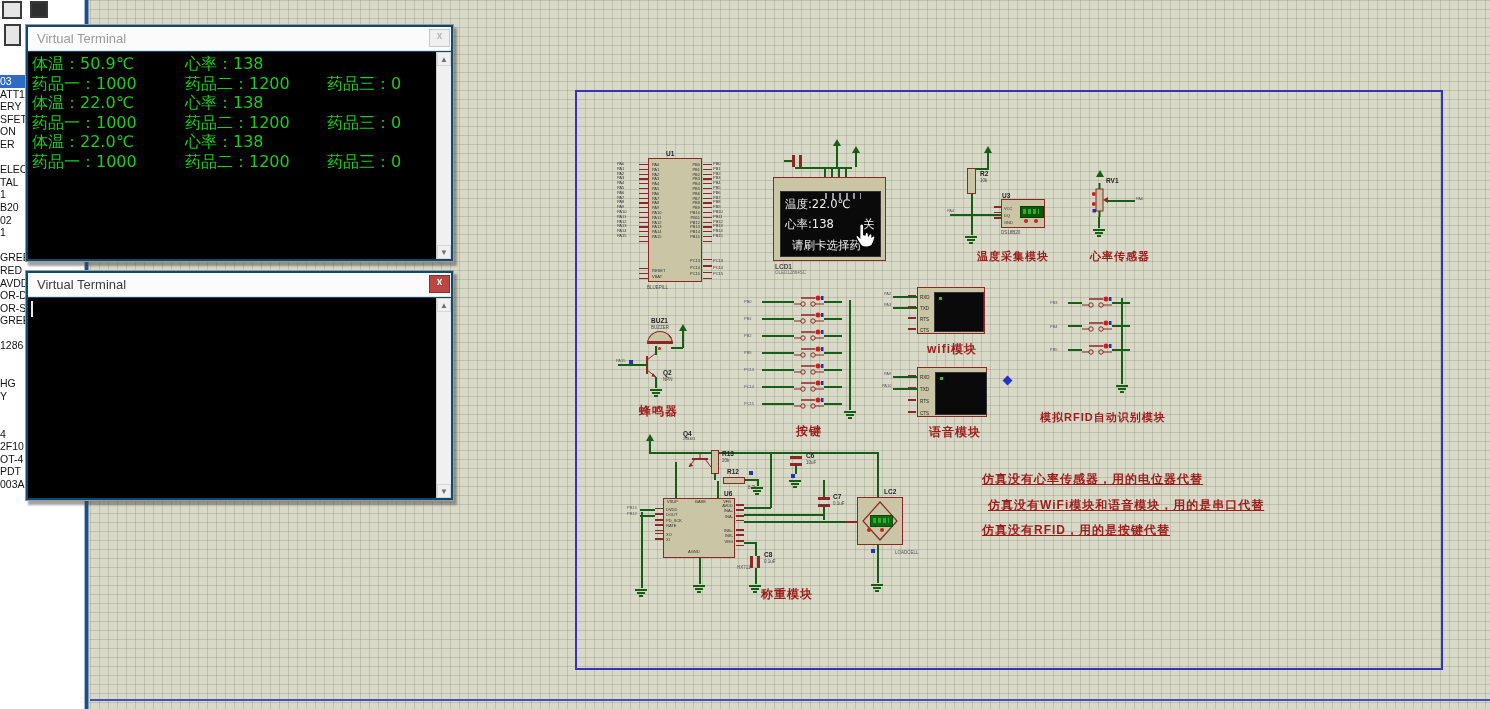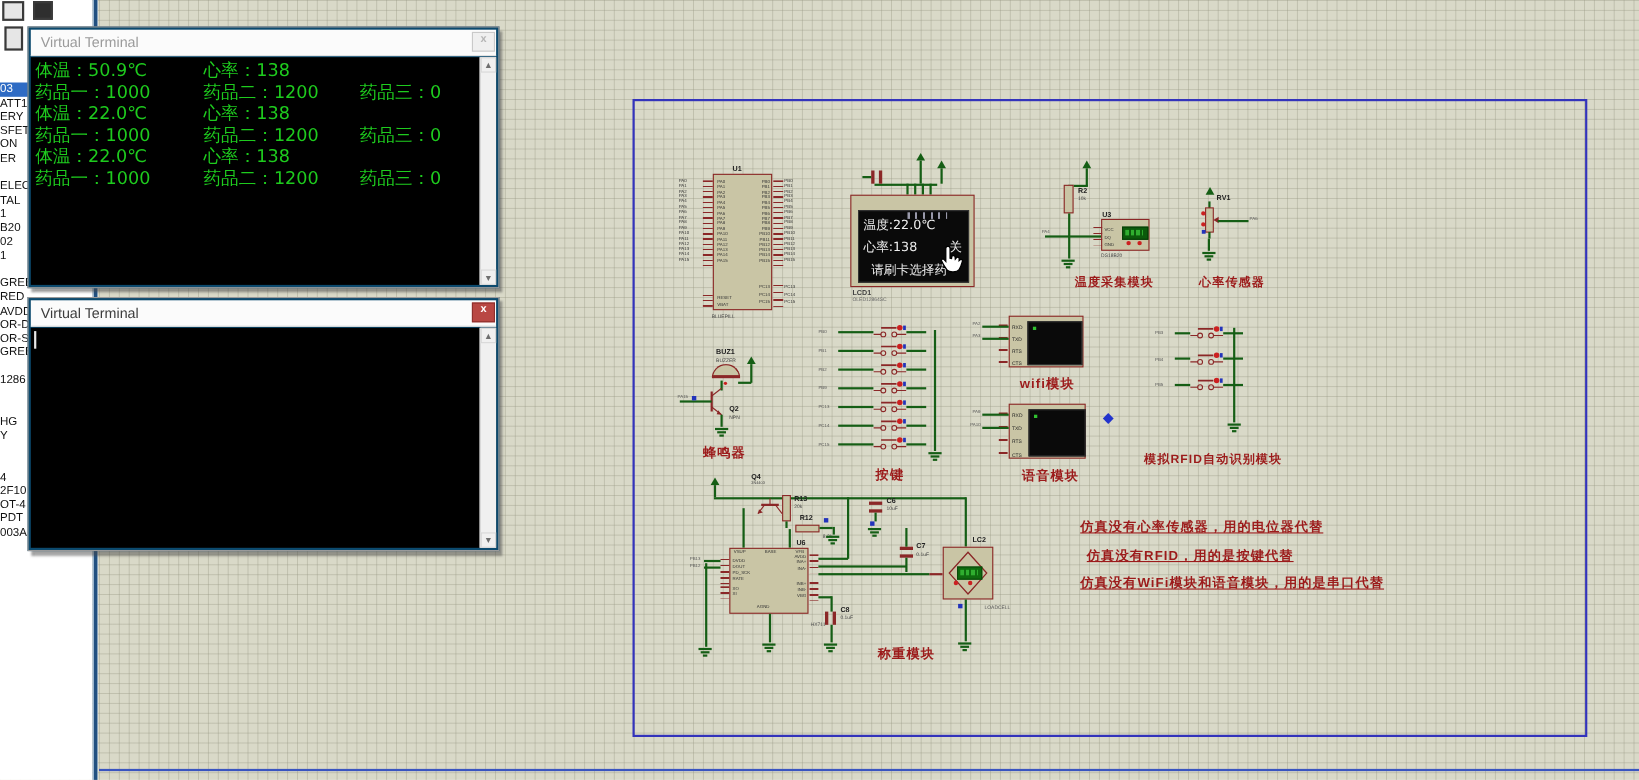--- a/index.html
+++ b/index.html
@@ -583,27 +583,27 @@
       <div class="abs" style="left:12px;top:17px;width:21px;height:10px;background:#0e6b0e;border:1px solid #0a4a0a;">
         <div class="dispmarks" style="position:absolute;left:2px;top:2px;width:16px;height:5px;"></div>
       </div>
       <div class="reddot" style="left:9px;top:30px;"></div>
       <div class="reddot" style="left:22px;top:30px;"></div>
     </div>
     <div class="w wv" style="left:877px;top:545px;height:38px;"></div>
     <div class="bluesq" style="left:871px;top:549px;"></div>
     <div class="gnd" style="left:871px;top:584px;"></div>
     <div class="val" style="left:895px;top:550px;color:#555;">LOADCELL</div>
-    <div class="modlbl" style="left:798px;top:586px;">称重模块</div>
+    <div class="modlbl" style="left:761px;top:586px;">称重模块</div>
 
     <div class="notes">
 
     <div class="note">仿真没有心率传感器，用的电位器代替</div>
+        <div class="note">仿真没有WiFi模块和语音模块，用的是串口代替</div>
         <div class="note">仿真没有RFID，用的是按键代替</div>
-        <div class="note">仿真没有WiFi模块和语音模块，用的是串口代替</div>
       </div>
 
     <div class="bottom-line"></div>
 
     <svg class="abs" style="left:852px;top:221px;z-index:4;" width="26" height="32" viewBox="0 0 24 28">
       <path d="M9 2c1 0 1.8.8 1.8 1.8v8.2l1.2.2.3-1.8c.2-1 2.6-.8 2.7.3l.2 2 1-1.3c.6-.8 2.4-.2 2.3.9l-.1 1.5.9-.7c.8-.6 2.2.2 1.9 1.2-.7 2.6-1.5 5.3-2.8 7.2-1.7 2.4-8.3 2.6-10.2.2-1.5-1.9-3.6-5.4-4.6-7.6-.5-1.1 1.2-2 2-1.2l1.6 1.6V3.8C7.2 2.8 8 2 9 2z" fill="#fff" stroke="#000" stroke-width="1.1"></path>
     </svg>
   </div>
 
   <div id="left-mask"></div>

